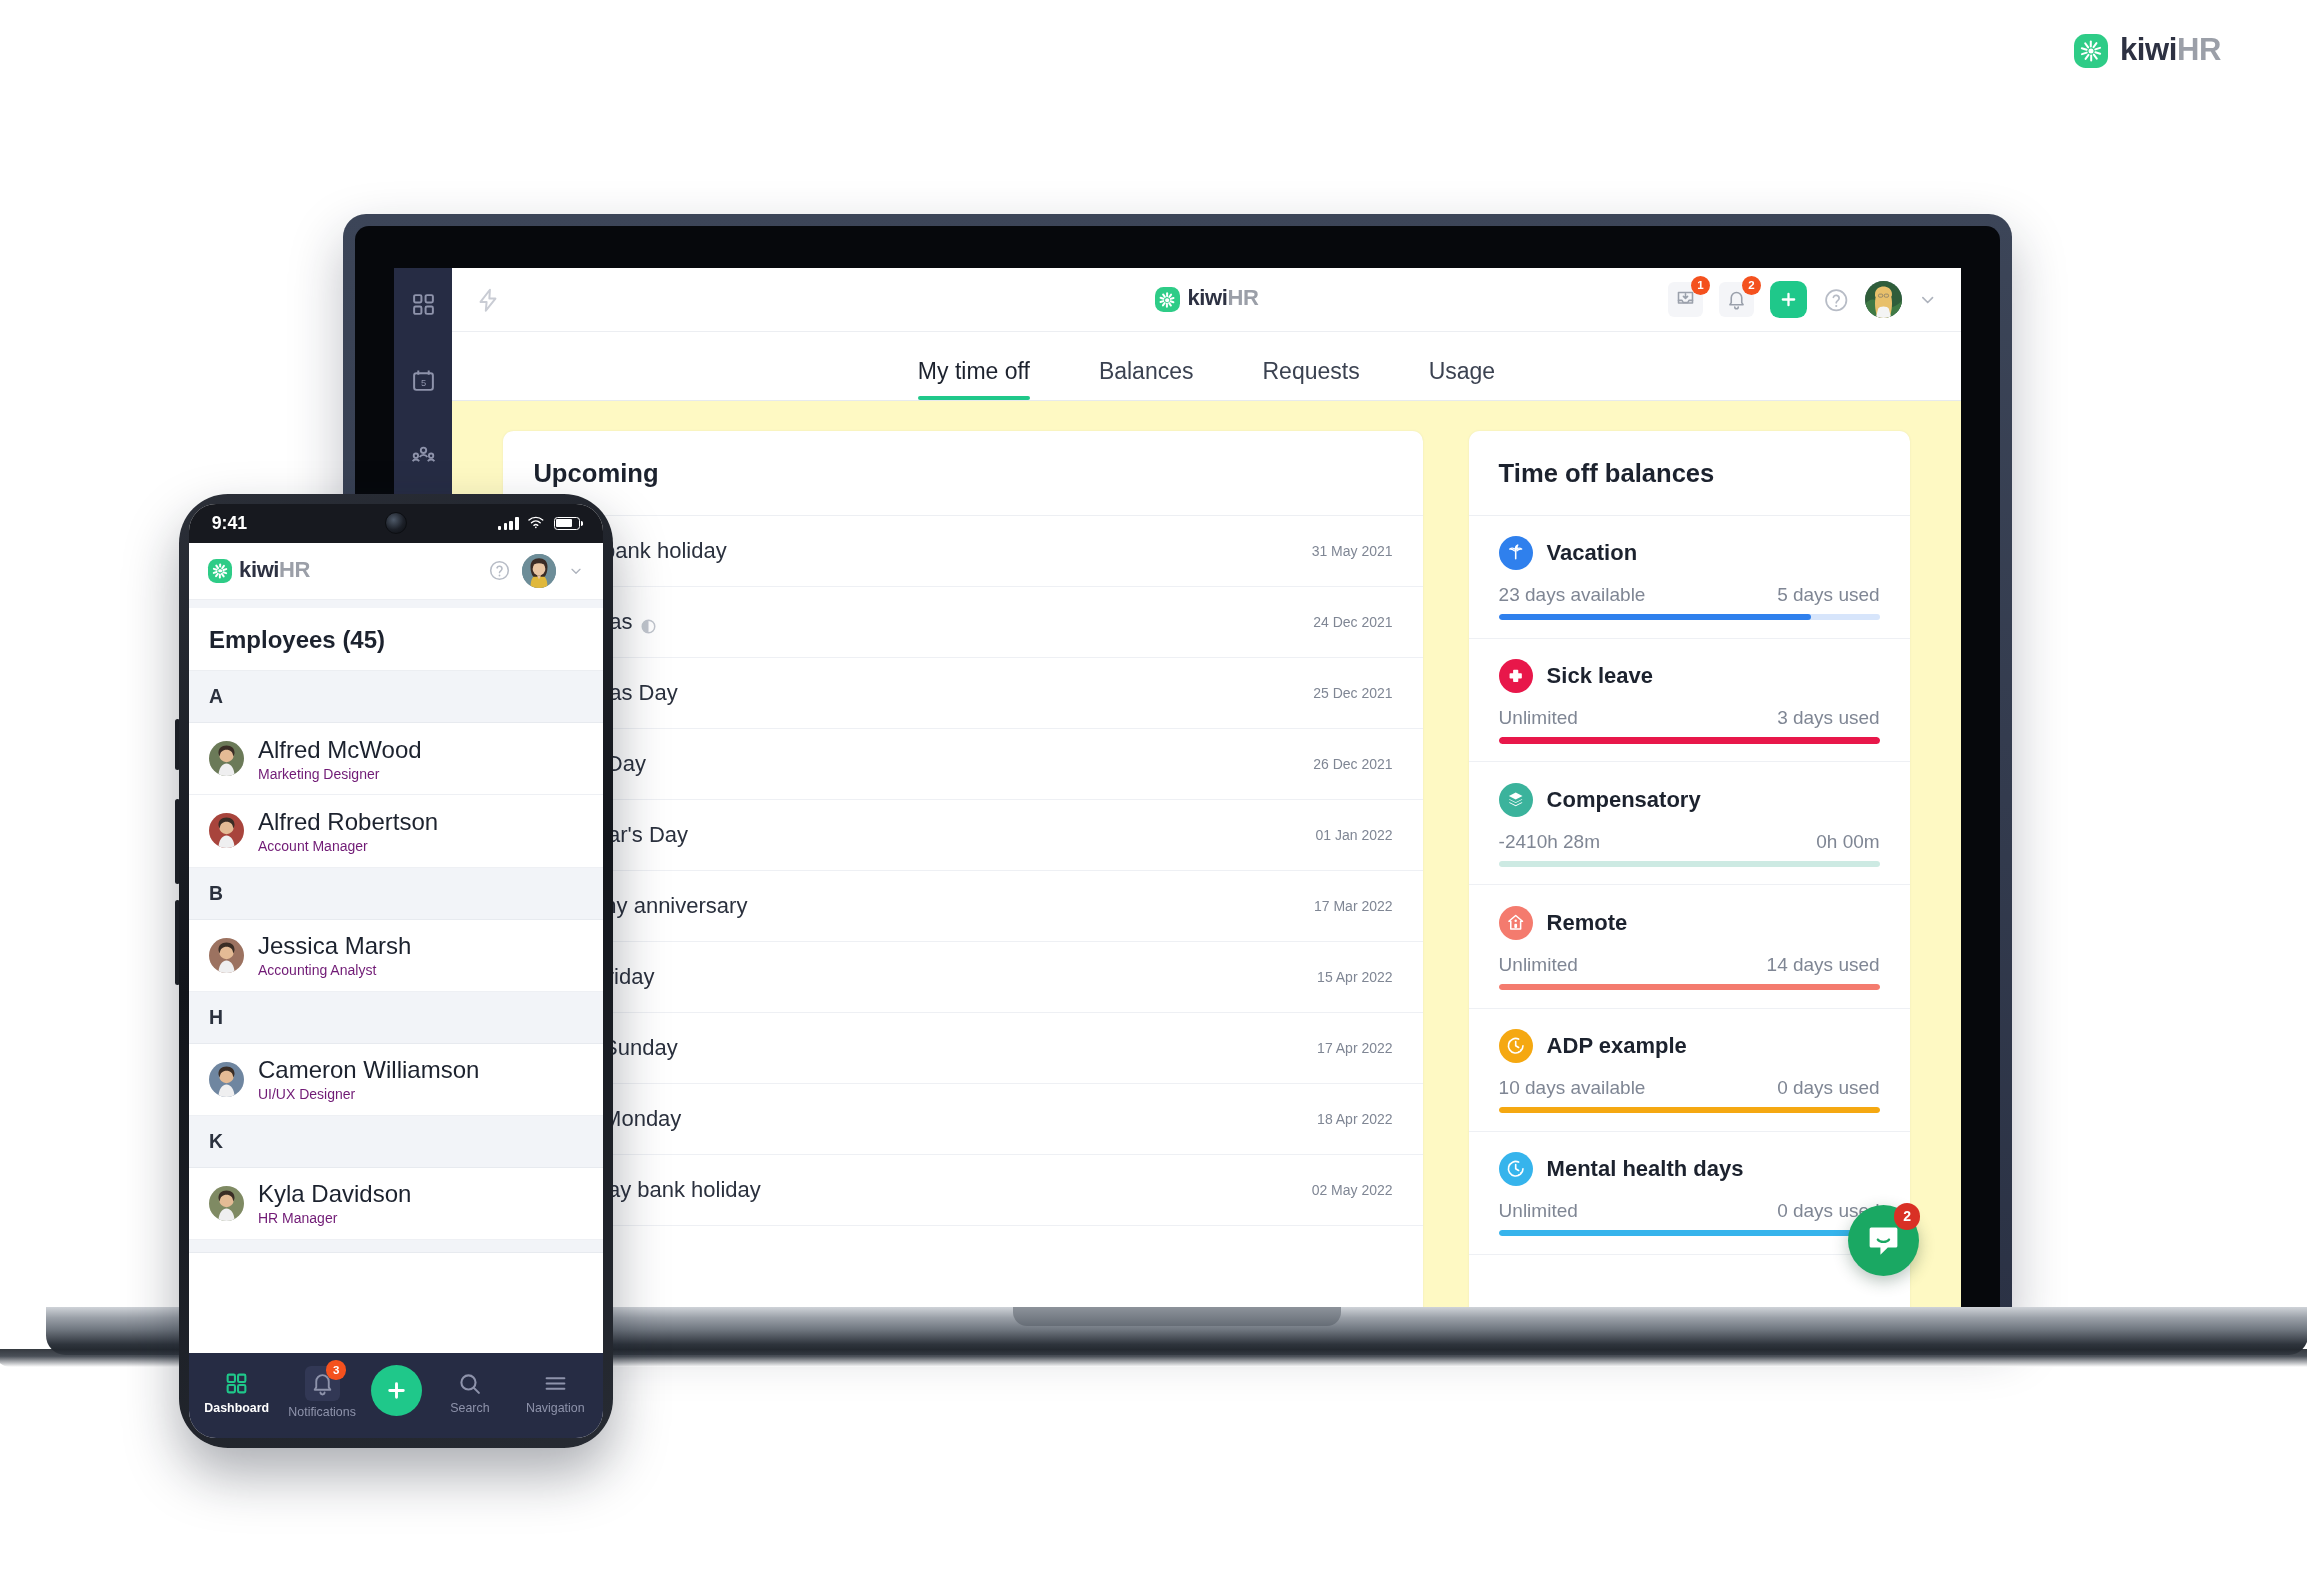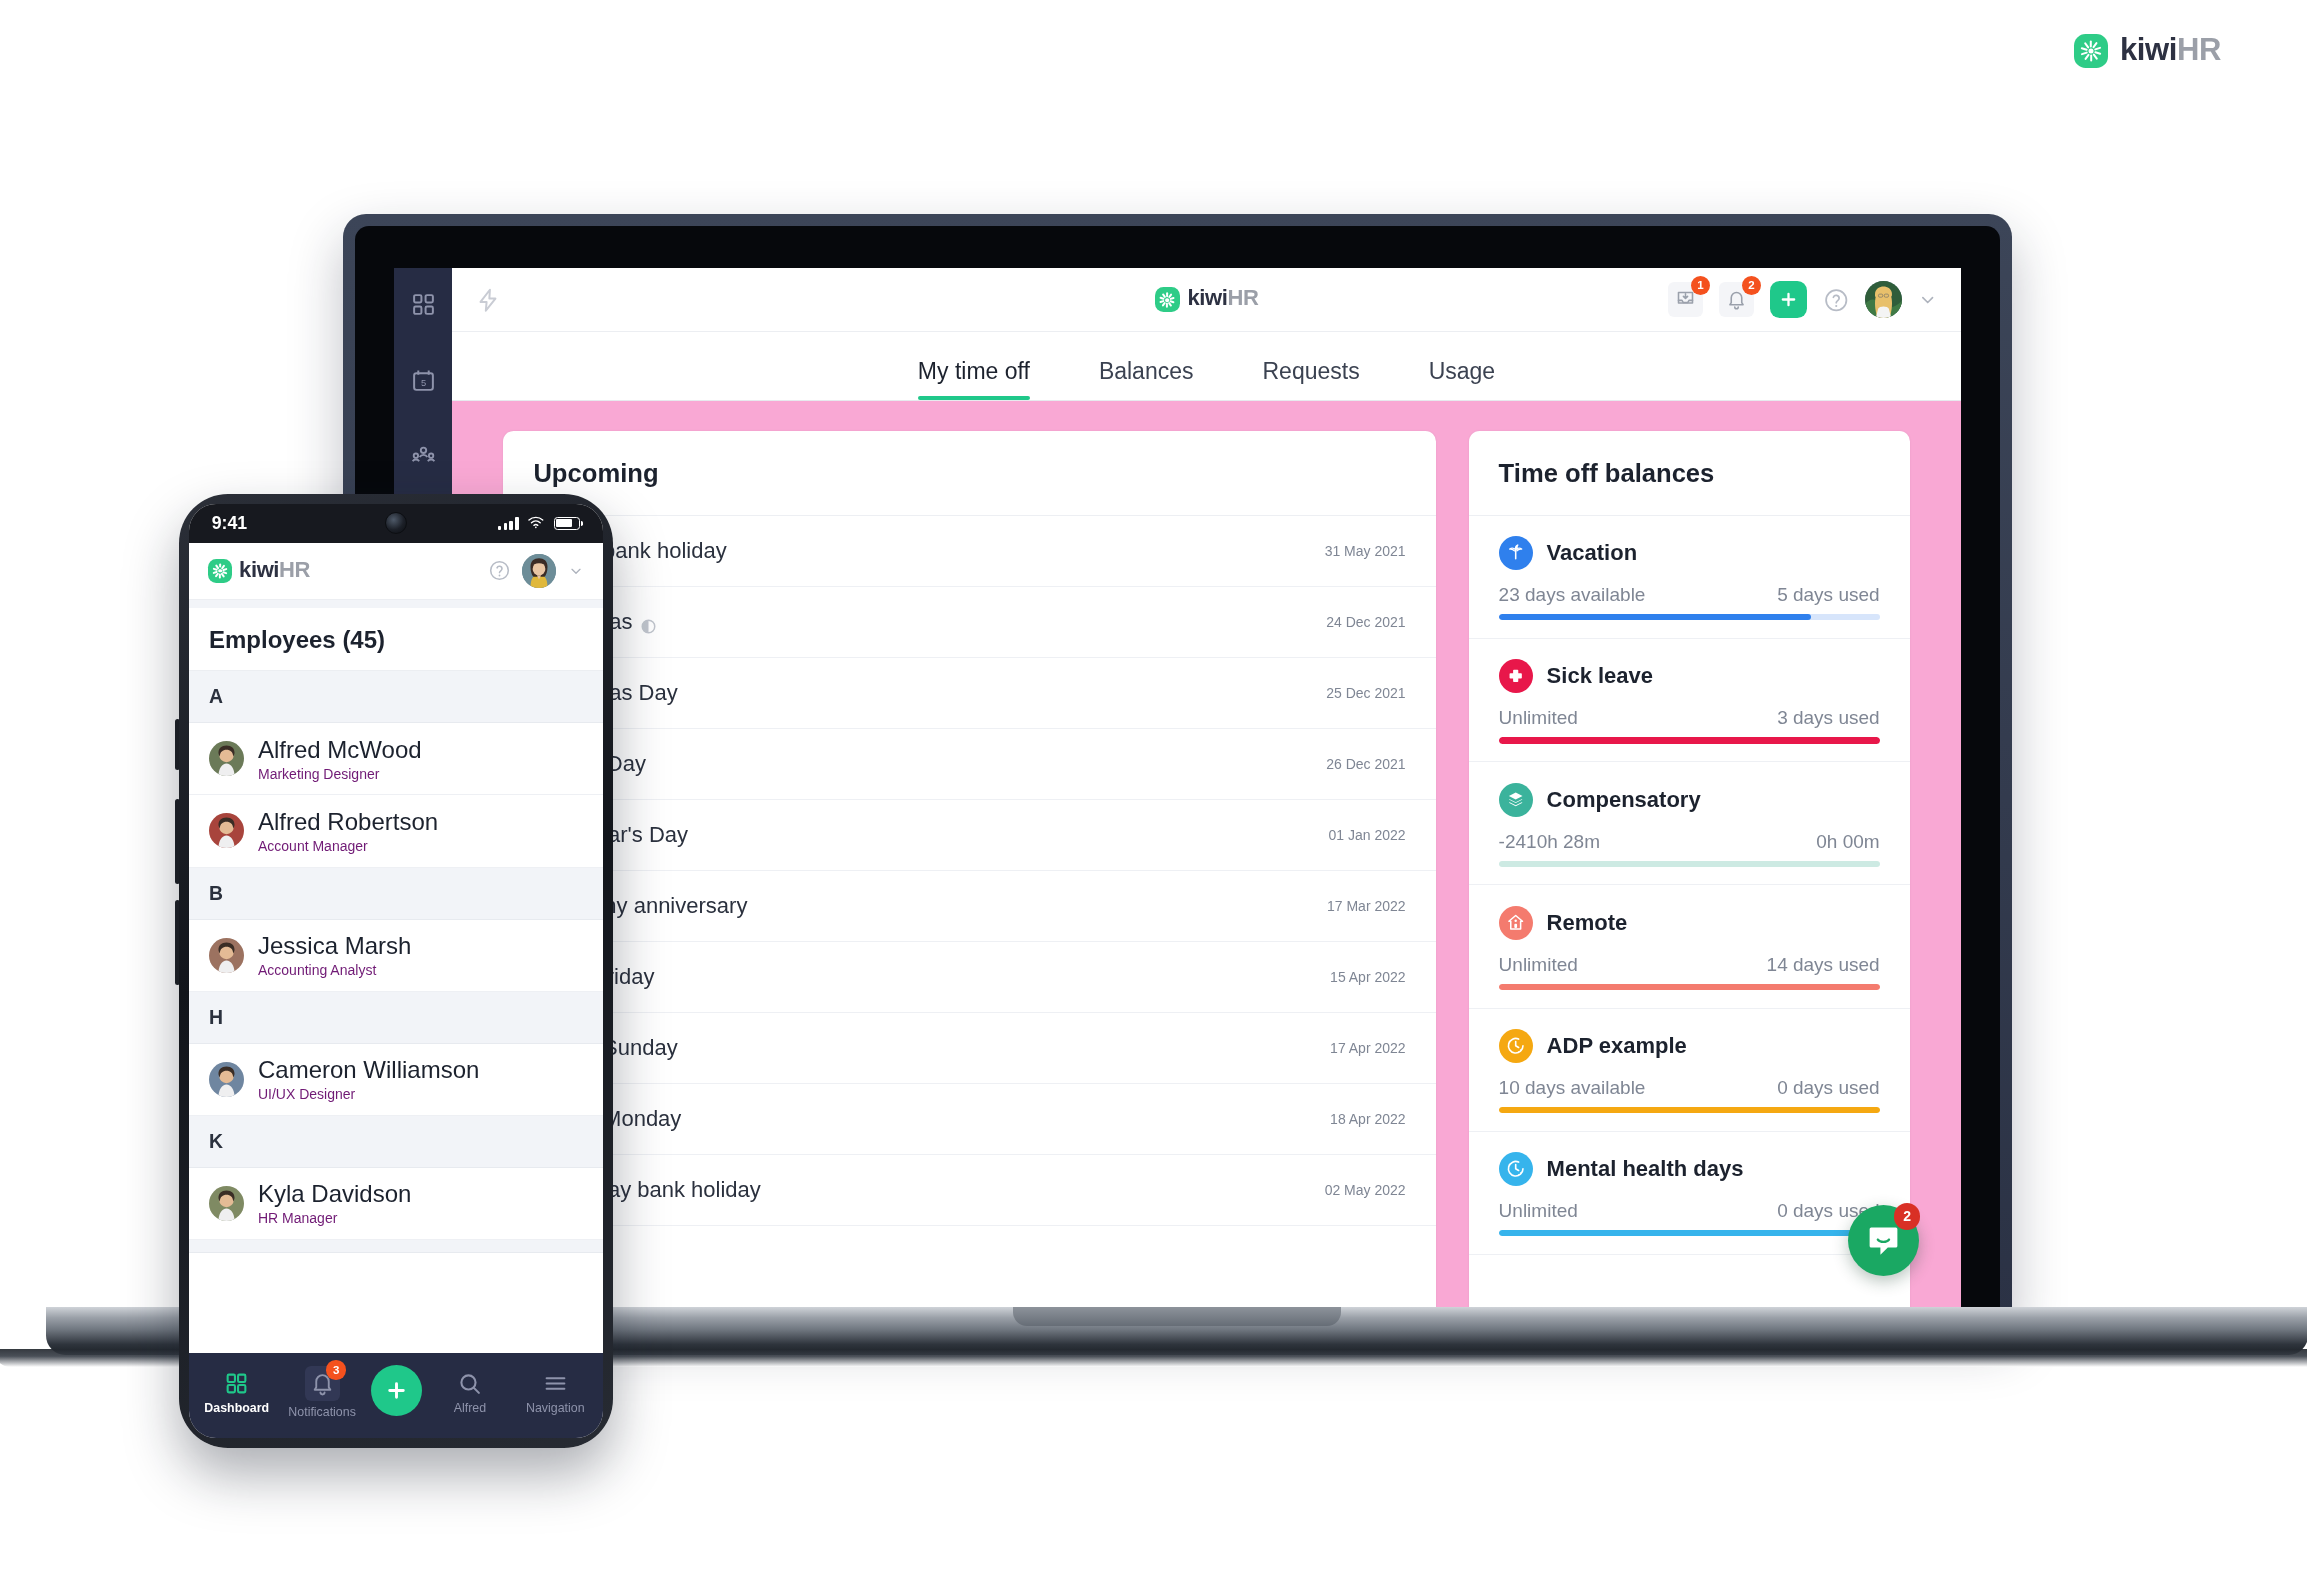--- a/index.html
+++ b/index.html
@@ -130,21 +130,21 @@
     font-size:23px; color:#3b4251; padding-bottom:15px; position:relative;
     cursor:pointer; background:none; border:none; font-family:inherit;
   }
   .tab.active { color:#1c222e; }
   .tab.active::after {
     content:""; position:absolute; left:0; right:0; bottom:0; height:4.4px;
     background:#1fc88a; border-radius:2.6px;
   }
 
   
-  .content { flex:1; background:#f9a8d4; padding:30px 51px 0 51px; display:flex; gap:33px; overflow:hidden; }
+  .content { flex:1; background:#fef9c3; padding:30px 51px 0 51px; display:flex; gap:46px; overflow:hidden; }
   .card { background:#fff; border-radius:10.6px; box-shadow:0 0.9px 2.6px rgba(30,40,60,.07); overflow:hidden; }
   .card-head { padding:28px 30px 26.5px 30px; border-bottom:0.9px solid #edeff3; }
   .card-title { font-size:25.6px; font-weight:700; color:#1c222e; }
 
   .card-upcoming { flex:1 1 auto; min-width:0; }
   .holiday-row {
     display:flex; align-items:center; padding:0 30px; height:71px;
     border-bottom:0.9px solid #eef0f4;
   }
   .holiday-name { font-size:22px; color:#2b313e; display:flex; align-items:center; gap:8.8px; }
@@ -795,21 +795,21 @@
                 <path d="M12 5.5v13M5.5 12h13"></path>
               </svg>
             </div>
             <div class="nav-item">
               <span class="nav-ico">
                 <svg viewBox="0 0 24 24" fill="none" stroke="currentColor" stroke-width="2" stroke-linecap="round">
                   <circle cx="11" cy="11" r="6.8"></circle>
                   <path d="M16.2 16.2L21 21"></path>
                 </svg>
               </span>
-              <span class="nav-label">Alfred</span>
+              <span class="nav-label">Search</span>
             </div>
             <div class="nav-item">
               <span class="nav-ico">
                 <svg viewBox="0 0 24 24" fill="none" stroke="currentColor" stroke-width="2" stroke-linecap="round">
                   <path d="M3.5 7h17M3.5 12h17M3.5 17h17"></path>
                 </svg>
               </span>
               <span class="nav-label">Navigation</span>
             </div>
           </nav>

